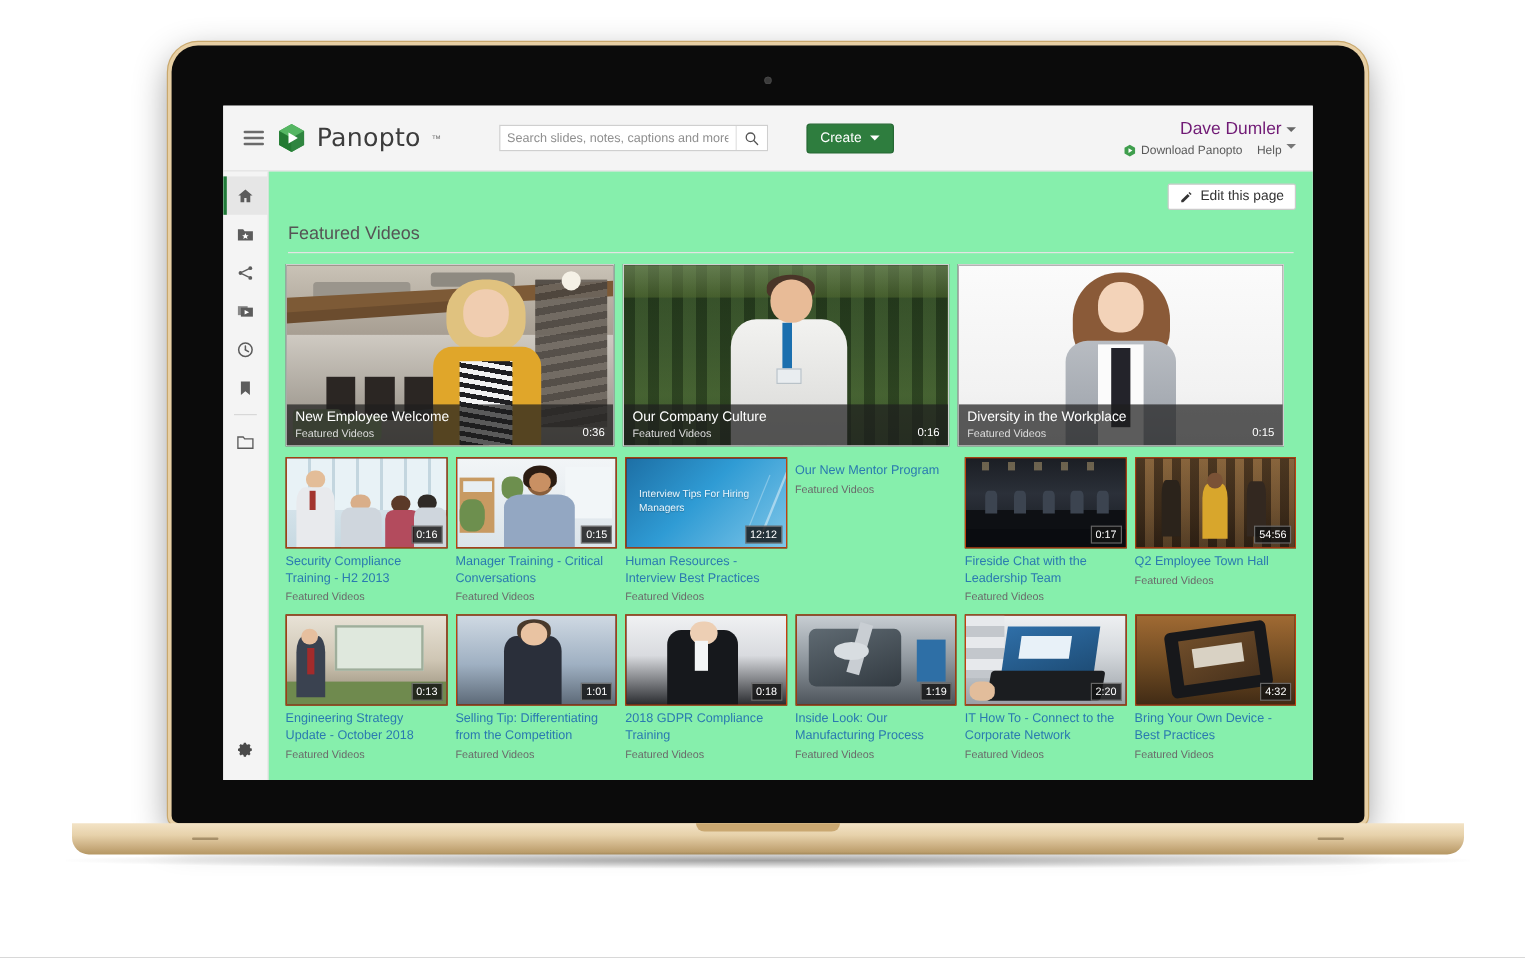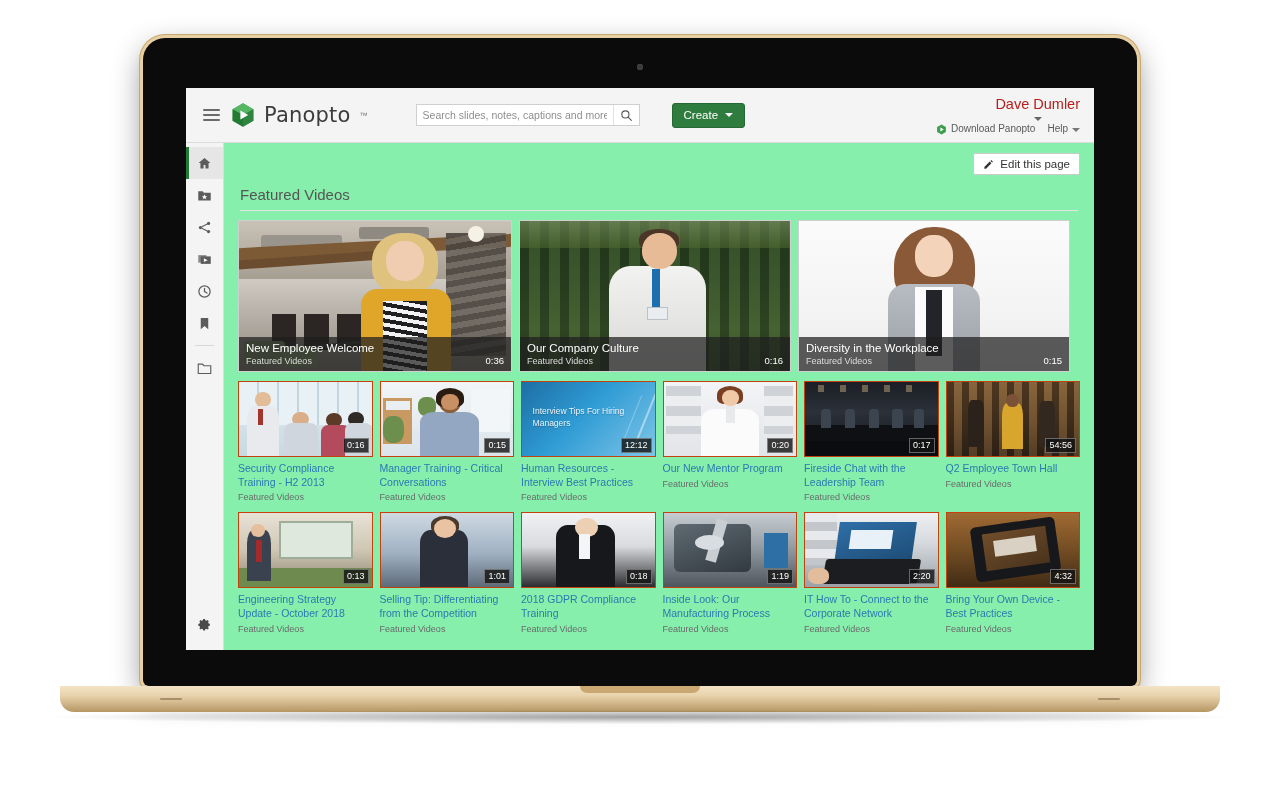--- a/index.html
+++ b/index.html
@@ -123,30 +123,30 @@
     width: 0; height: 0;
     border-left: 4px solid transparent; border-right: 4px solid transparent;
     border-top: 4px solid currentColor;
   }
 
   #account-area {
     margin-left: auto; margin-right: 14px;
     text-align: right; line-height: 1.25;
   }
   #account-name {
-    font-size: 14.5px; color: #b91c1c; cursor: pointer;
-    display:inline-flex; align-items:center; gap:4px;flex-direction:column;
+    font-size: 14.5px; color: #701a75; cursor: pointer;
+    display:inline-flex; align-items:center; gap:4px;
   }
   #account-links {
     margin-top: 2px;
     display: flex; align-items: center; justify-content: flex-end; gap: 12px;
   }
   .acct-link {
     font-size: 10px; color: #5a5a5a; cursor: pointer;
-    display: inline-flex; align-items: center; gap: 4px;
+    display: inline-flex; align-items: flex-start; gap: 4px;
     text-decoration: none;
   }
 
   
   #body-row { display: flex; height: 507px; }
 
   #sidebar {
     width: 38px; background: #f4f4f4;
     border-right: 1px solid #dcdcdc;
     display: flex; flex-direction: column;
@@ -598,30 +598,20 @@
               <div class="g3-streak"></div>
               <div class="g3-streak2"></div>
               <div class="g3-slidetext">Interview Tips For Hiring Managers</div>
               <div class="vdur">12:12</div>
             </div>
             <div class="vtitle">Human Resources - Interview Best Practices</div>
             <div class="vfolder">Featured Videos</div>
           </div>
 
           <div class="vcard">
-            <div class="vthumb">
-              <div class="layer g4-bg" style="inset:0"></div>
-              <div class="g4-shelf"></div>
-              <div class="g4-shelf2"></div>
-              <div class="g-body" style="left:28%;top:36%;width:44%;bottom:0;background:#fbfbfb"></div>
-              <div class="layer" style="left:40%;top:6%;width:20%;height:24%;background:#7a3f23;border-radius:50% 50% 30% 30%"></div>
-              <div class="g-head" style="left:44%;top:11%;width:13%;height:22%;background:#efc9a8"></div>
-              <div class="layer" style="left:47%;top:33%;width:7%;height:22%;background:#e7e9eb"></div>
-              <div class="vdur">0:20</div>
-            </div>
             <div class="vtitle">Our New Mentor Program</div>
             <div class="vfolder">Featured Videos</div>
           </div>
 
           <div class="vcard">
             <div class="vthumb">
               <div class="layer g5-bg" style="inset:0"></div>
               <div class="g5-light"></div>
               <div class="g5-stage"></div>
               <div class="g5-person" style="left:12%"></div>

